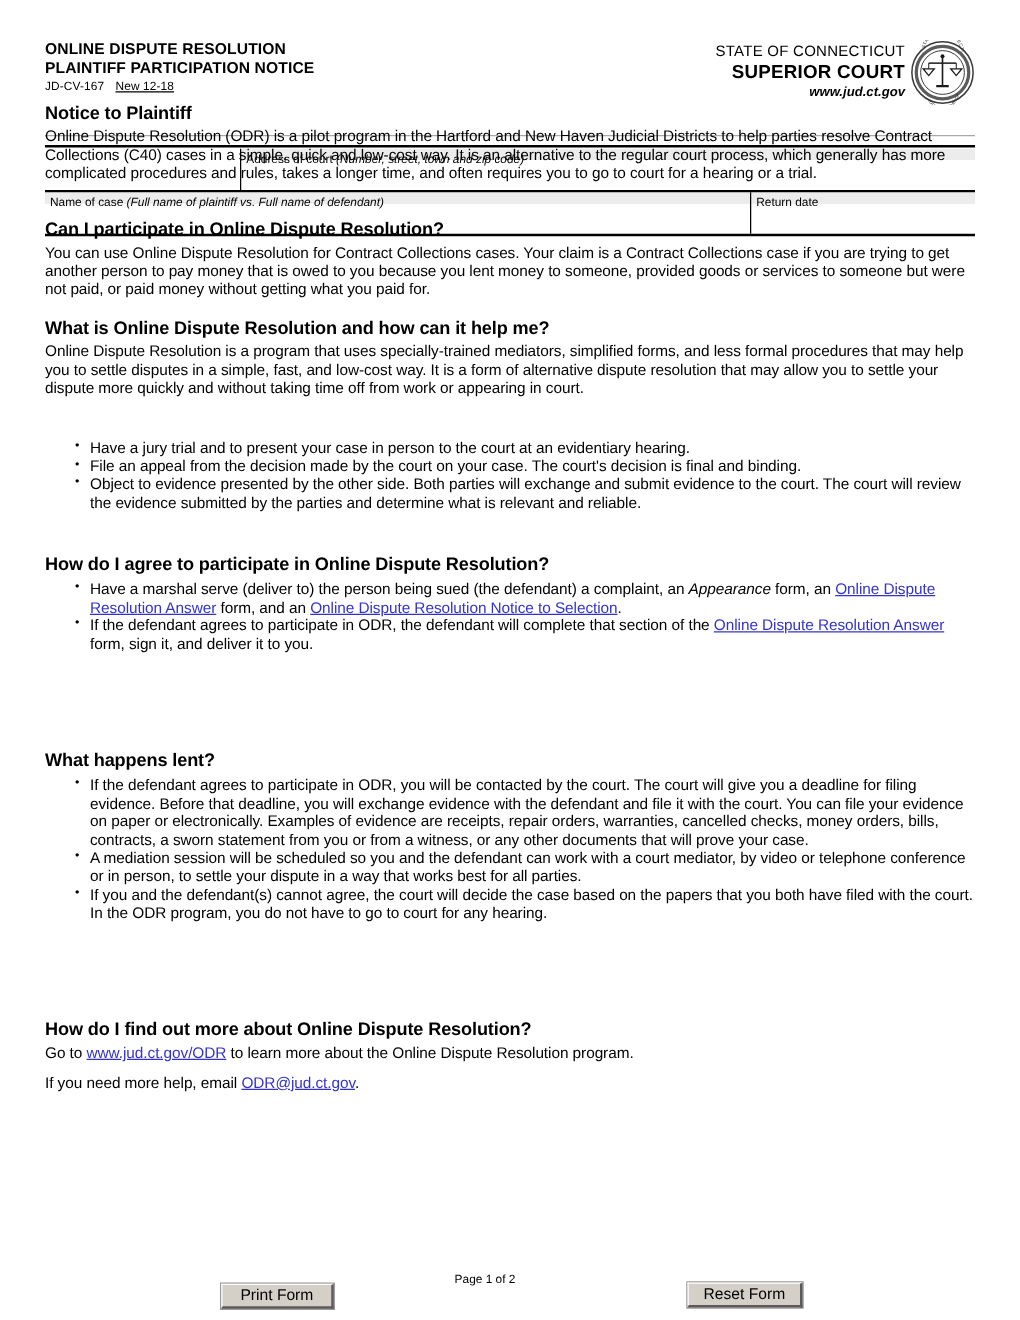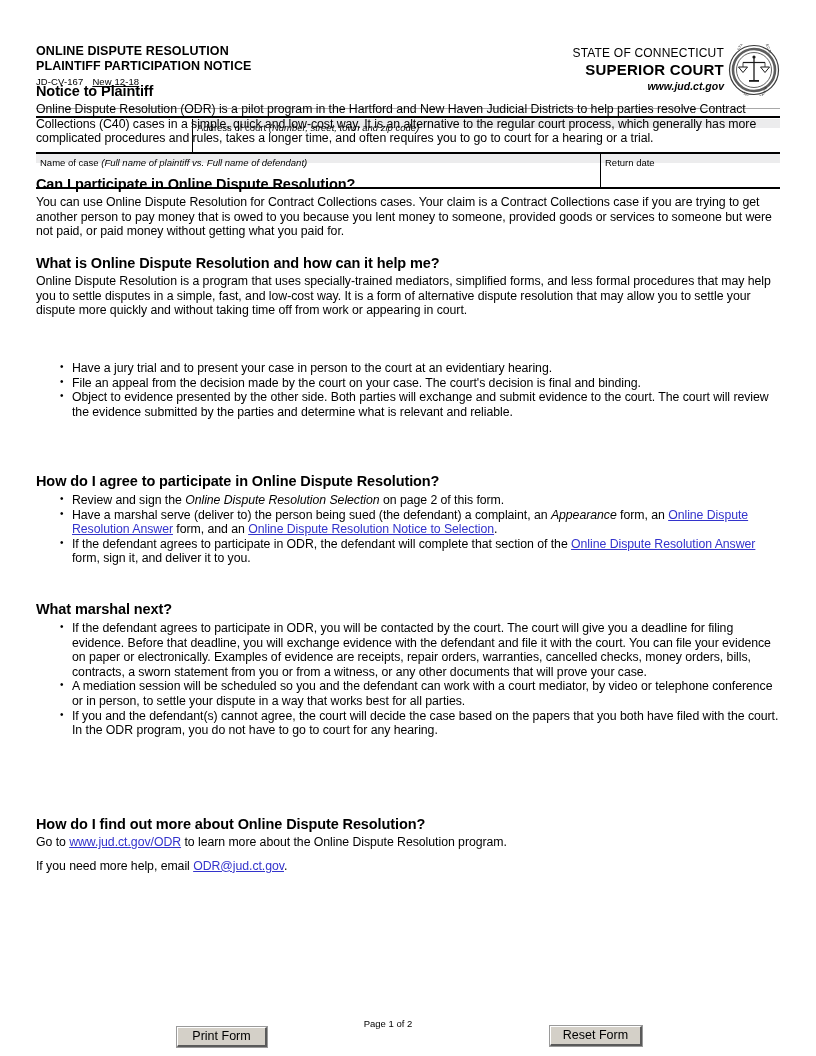--- a/index.html
+++ b/index.html
@@ -19,21 +19,21 @@
     position: absolute;
     left: 0; top: 0;
     width: 816px;
     height: 1056px;
   }
 
   
   .header {
     position: absolute;
     left: 36px;
-    top: 44px;
+    top: 32px;
     width: 744px;
     height: 62px;
   }
   .header-left {
     position: absolute;
     left: 0;
     top: 0;
   }
   .form-title-line {
     font-size: 12.5px;
@@ -297,38 +297,37 @@
       <h2 class="section-head">Can I participate in Online Dispute Resolution?</h2>
       <p class="body-text" style="margin-top:2px;">You can use Online Dispute Resolution for Contract Collections cases. Your claim is a Contract Collections case if you are trying to get another person to pay money that is owed to you because you lent money to someone, provided goods or services to someone but were not paid, or paid money without getting what you paid for.</p>
     </div>
 
     <div class="block" style="top:254px;">
       <h2 class="section-head">What is Online Dispute Resolution and how can it help me?</h2>
       <p class="body-text" style="margin-top:2px;">Online Dispute Resolution is a program that uses specially-trained mediators, simplified forms, and less formal procedures that may help you to settle disputes in a simple, fast, and low-cost way. It is a form of alternative dispute resolution that may allow you to settle your dispute more quickly and without taking time off from work or appearing in court.</p>
     </div>
 
     <div class="block" style="top:348px;">
-      <ul class="bullets" style="margin-top:13px; margin-left:20px;">
+      <ul class="bullets" style="margin-top:3px; margin-left:20px;">
         <li>Have a jury trial and to present your case in person to the court at an evidentiary hearing.</li>
         <li>File an appeal from the decision made by the court on your case. The court's decision is final and binding.</li>
         <li>Object to evidence presented by the other side.  Both parties will exchange and submit evidence to the court. The court will review the evidence submitted by the parties and determine what is relevant and reliable.</li>
       </ul>
     </div>
 
-    <div class="block" style="top:472px;">
+    <div class="block" style="top:443px;">
       <h2 class="section-head">How do I agree to participate in Online Dispute Resolution?</h2>
       <ul class="bullets" style="margin-top:3px; margin-left:20px;">
-        <li><span>Review and sign the </span><span class="ital">Online Dispute Resolution Selection</span><span> on page 2 of this form.</span></li>
         <li><span>Have a marshal serve (deliver to) the person being sued (the defendant) a complaint, an </span><span class="ital">Appearance</span><span> form, an </span><a class="doclink" href="#">Online Dispute Resolution Answer</a><span> form, and an </span><a class="doclink" href="#">Online Dispute Resolution Notice to Selection</a><span>.</span></li>
         <li><span>If the defendant agrees to participate in ODR, the defendant will complete that section of the </span><a class="doclink" href="#">Online Dispute Resolution Answer</a><span> form, sign it, and deliver it to you.</span></li>
       </ul>
     </div>
 
     <div class="block" style="top:600px;">
-      <h2 class="section-head">What marshal next?</h2>
+      <h2 class="section-head">What happens lent?</h2>
       <ul class="bullets" style="margin-top:3px; margin-left:20px;">
         <li>If the defendant agrees to participate in ODR, you will be contacted by the court. The court will give you a deadline for filing evidence. Before that deadline, you will exchange evidence with the defendant and file it with the court. You can file your evidence on paper or electronically. Examples of evidence are receipts, repair orders, warranties, cancelled checks, money orders, bills, contracts, a sworn statement from you or from a witness, or any other documents that will prove your case.</li>
         <li>A mediation session will be scheduled so you and the defendant can work with a court mediator, by video or telephone conference or in person, to settle your dispute in a way that works best for all parties.</li>
         <li>If you and the defendant(s) cannot agree, the court will decide the case based on the papers that you both have filed with the court. In the ODR program, you do not have to go to court for any hearing.</li>
       </ul>
     </div>
 
     <div class="block" style="top:815px;">
       <h2 class="section-head">How do I find out more about Online Dispute Resolution?</h2>
       <p class="body-text" style="margin-top:2px;"><span>Go to </span><a class="doclink" href="#">www.jud.ct.gov/ODR</a><span> to learn more about the Online Dispute Resolution program.</span></p>

